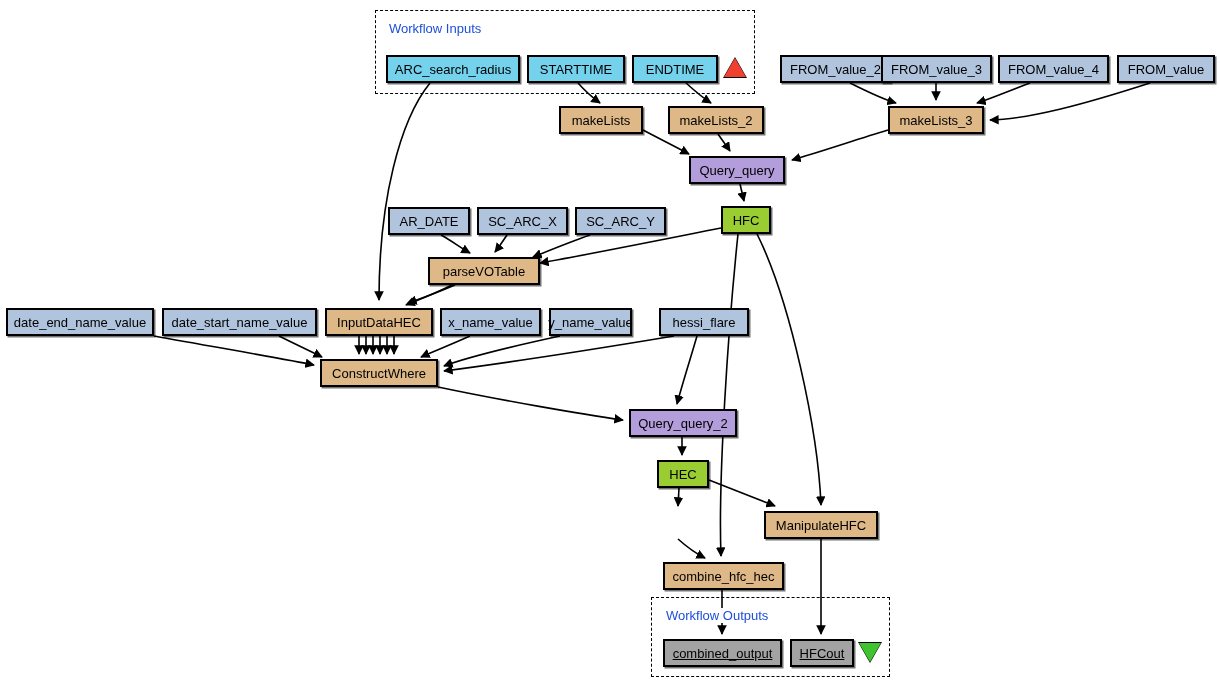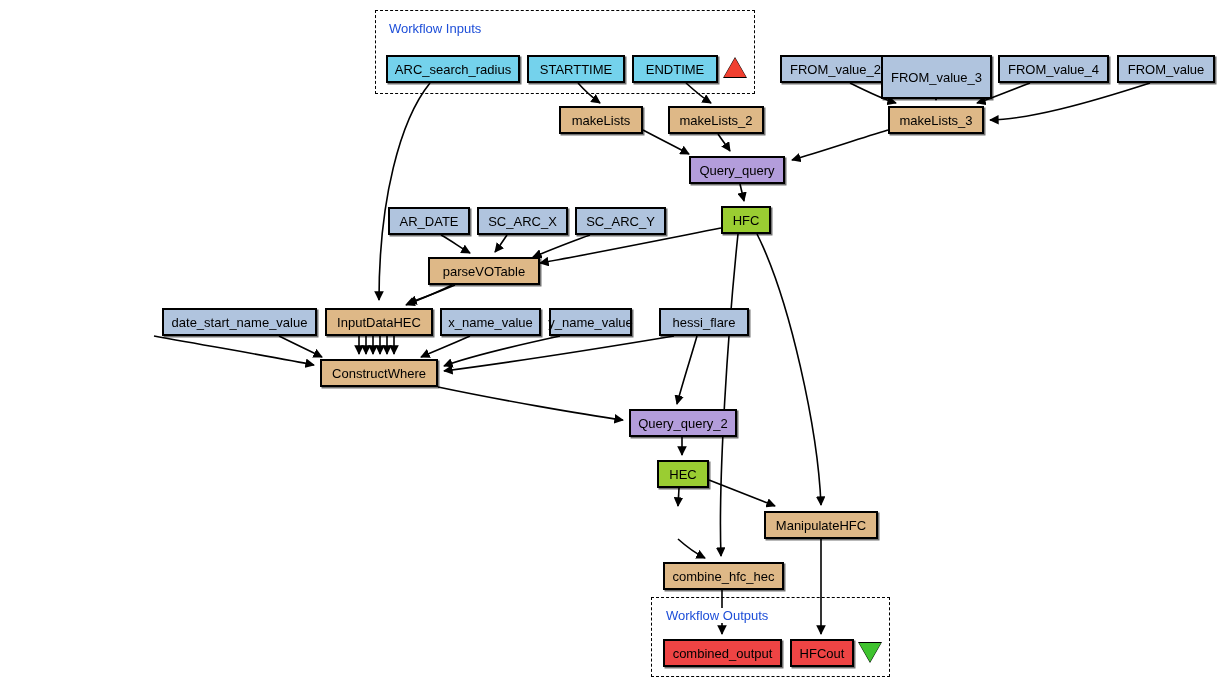--- a/index.html
+++ b/index.html
@@ -37,21 +37,21 @@
     color: #000000;
     white-space: nowrap;
     line-height: 1;
     box-shadow: 1.5px 1.5px 0px rgba(0,0,0,0.55);
   }
   .node.input  { background: #b0c4de; }
   .node.wfin   { background: #74d2ec; }
   .node.proc   { background: #deb887; }
   .node.query  { background: #b39ddb; }
   .node.green  { background: #9acd32; }
-  .node.output { background: #ef4444; }
+  .node.output { background: #a3a3a3; text-decoration: underline; }
 
   .cluster {
     position: absolute;
     box-sizing: border-box;
     border: 1px dashed #000000;
     background: transparent;
   }
   .cluster-label {
     position: absolute;
     font-size: 13px;
@@ -168,21 +168,21 @@
   </div>
   <div class="node wfin" style="left:527px; top:55px; width:98px; height:28px;">
     <span>STARTTIME</span>
   </div>
   <div class="node wfin" style="left:632px; top:55px; width:86px; height:28px;">
     <span>ENDTIME</span>
   </div>
   <div class="node input" style="left:780px; top:55px; width:111px; height:28px;">
     <span>FROM_value_2</span>
   </div>
-  <div class="node input" style="left:881px; top:55px; width:111px; height:44px;">
+  <div class="node input" style="left:881px; top:55px; width:111px; height:28px;">
     <span>FROM_value_3</span>
   </div>
   <div class="node input" style="left:998px; top:55px; width:111px; height:28px;">
     <span>FROM_value_4</span>
   </div>
   <div class="node input" style="left:1117px; top:55px; width:98px; height:28px;">
     <span>FROM_value</span>
   </div>
 
   <div class="node proc" style="left:559px; top:106px; width:84px; height:28px;">
@@ -209,20 +209,23 @@
     <span>SC_ARC_X</span>
   </div>
   <div class="node input" style="left:575px; top:207px; width:91px; height:28px;align-items:center;">
     <span>SC_ARC_Y</span>
   </div>
 
   <div class="node proc" style="left:428px; top:257px; width:112px; height:28px;">
     <span>parseVOTable</span>
   </div>
 
+  <div class="node input" style="left:6px; top:308px; width:148px; height:28px;">
+    <span>date_end_name_value</span>
+  </div>
   <div class="node input" style="left:162px; top:308px; width:155px; height:28px;">
     <span>date_start_name_value</span>
   </div>
   <div class="node proc" style="left:325px; top:308px; width:108px; height:28px;">
     <span>InputDataHEC</span>
   </div>
   <div class="node input" style="left:440px; top:308px; width:101px; height:28px;">
     <span>x_name_value</span>
   </div>
   <div class="node input" style="left:549px; top:308px; width:83px; height:28px;">

